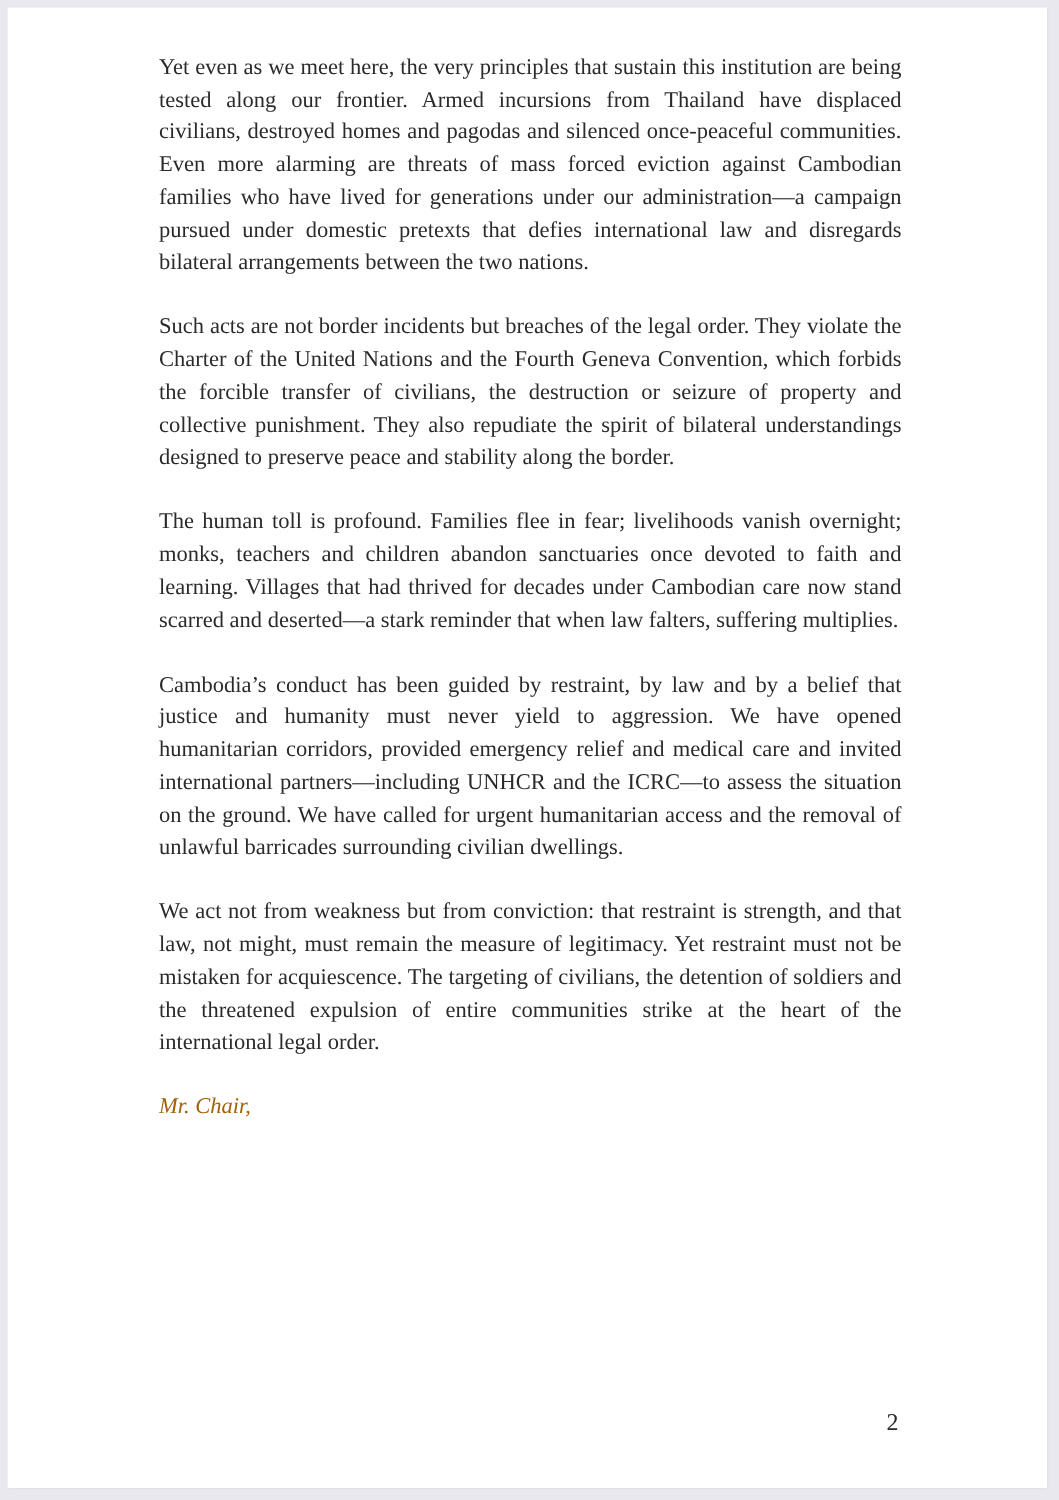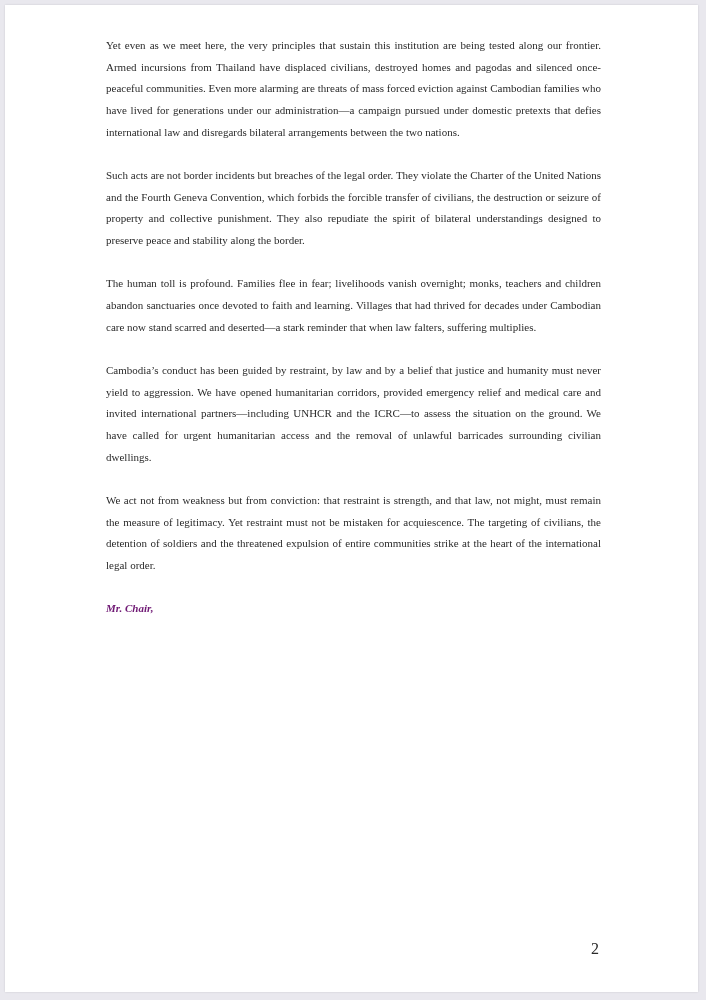--- a/index.html
+++ b/index.html
@@ -22,34 +22,34 @@
       background: #ffffff;
       box-shadow: 0 0 2px rgba(0,0,0,0.12);
     }
     .content {
       position: absolute;
       left: 101px;
       top: 30px;
       width: 495px;
       font-family: "DejaVu Serif", "Liberation Serif", serif;
       font-family: "Liberation Serif", serif;
-      font-size: 11px;
+      font-size: 15px;
       line-height: 21.7px;
       color: #2a2a2a;
     }
     .para {
       margin: 0 0 21.5px 0;
       text-align: justify;
       hyphens: none;
     }
     .heading {
       margin: 0;
-      font-weight: bold;
+      font-weight: normal;
       font-style: italic;
-      color: #701a75;
+      color: #a16207;
     }
     .para.last {
       margin-bottom: 0;
     }
     .page-number {
       position: absolute;
       left: 586px;
       top: 935px;
       font-family: "Liberation Serif", serif;
       font-size: 16px;

